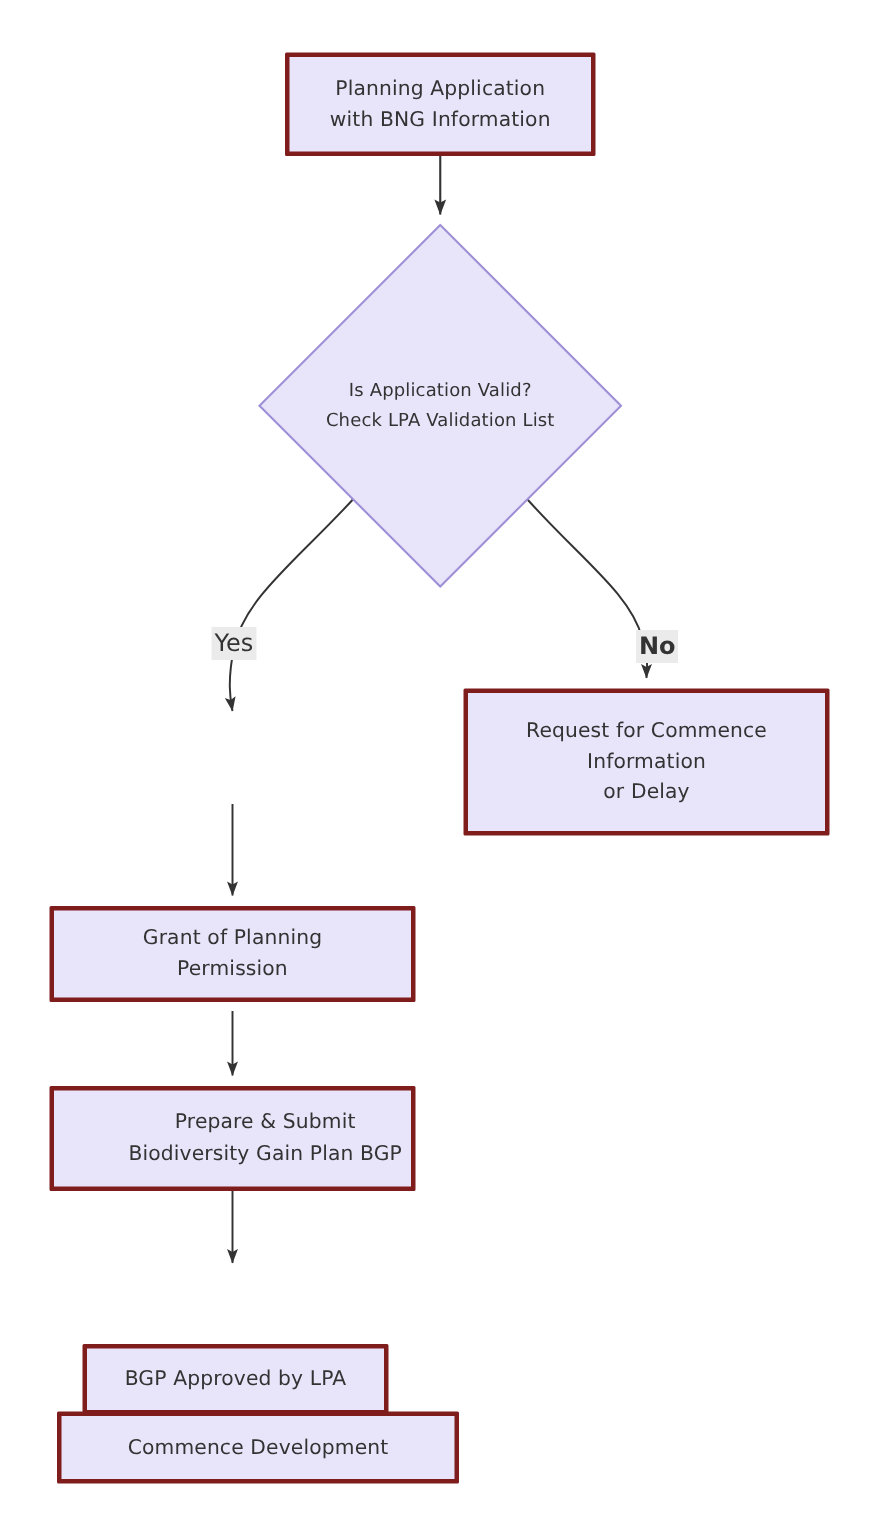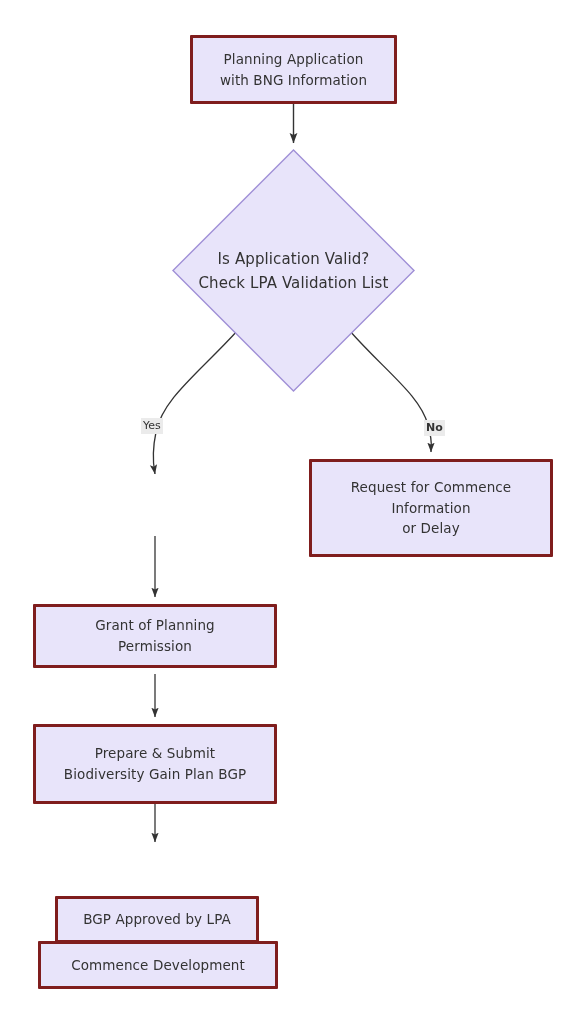--- a/index.html
+++ b/index.html
@@ -57,29 +57,29 @@
     left: 0;
     top: 0;
     width: 100%;
     height: 100%;
   }
   .diamond-text {
     position: relative;
     z-index: 2;
     white-space: pre-line;
     color: #333333;
-    font-size: 15px;
+    font-size: 12px;
     line-height: 1.6;
     text-align: center;
   }
   .edge-label {
     position: absolute;
     background: #ebebeb;
     color: #333333;
-    font-size: 11px;
+    font-size: 16px;
     line-height: 1.1;
     padding: 2px 2px 2px 2px;
     white-space: nowrap;
   }
 </style>
 </head>
 <body>
 
 <div id="stage">
 
@@ -123,30 +123,30 @@
     <span class="node-label">Request for Commence
 Information
 or Delay</span>
   </div>
 
   <div class="node node-rect" style="left:33px; top:604px; width:244px; height:64px;">
     <span class="node-label">Grant of Planning
 Permission</span>
   </div>
 
-  <div class="node node-rect" style="left:33px; top:724px; width:244px; height:80px;">
+  <div class="node node-rect" style="left:33px; top:724px; width:244px; height:70px;justify-content:flex-end;">
     <span class="node-label">Prepare &amp; Submit
 Biodiversity Gain Plan BGP</span>
   </div>
 
   <div class="node node-rect" style="left:55px; top:896px; width:204px; height:47px;">
     <span class="node-label">BGP Approved by LPA</span>
   </div>
 
-  <div class="node node-rect" style="left:38px; top:941px; width:240px; height:48px;">
+  <div class="node node-rect" style="left:38px; top:941px; width:268px; height:48px;">
     <span class="node-label">Commence Development</span>
   </div>
 
   <div class="edge-label" style="left:141px; top:418px;">Yes</div>
 
   <div class="edge-label" style="left:424px; top:420px;font-weight:bold;">No</div>
 
 </div>
 
 </body></html>

